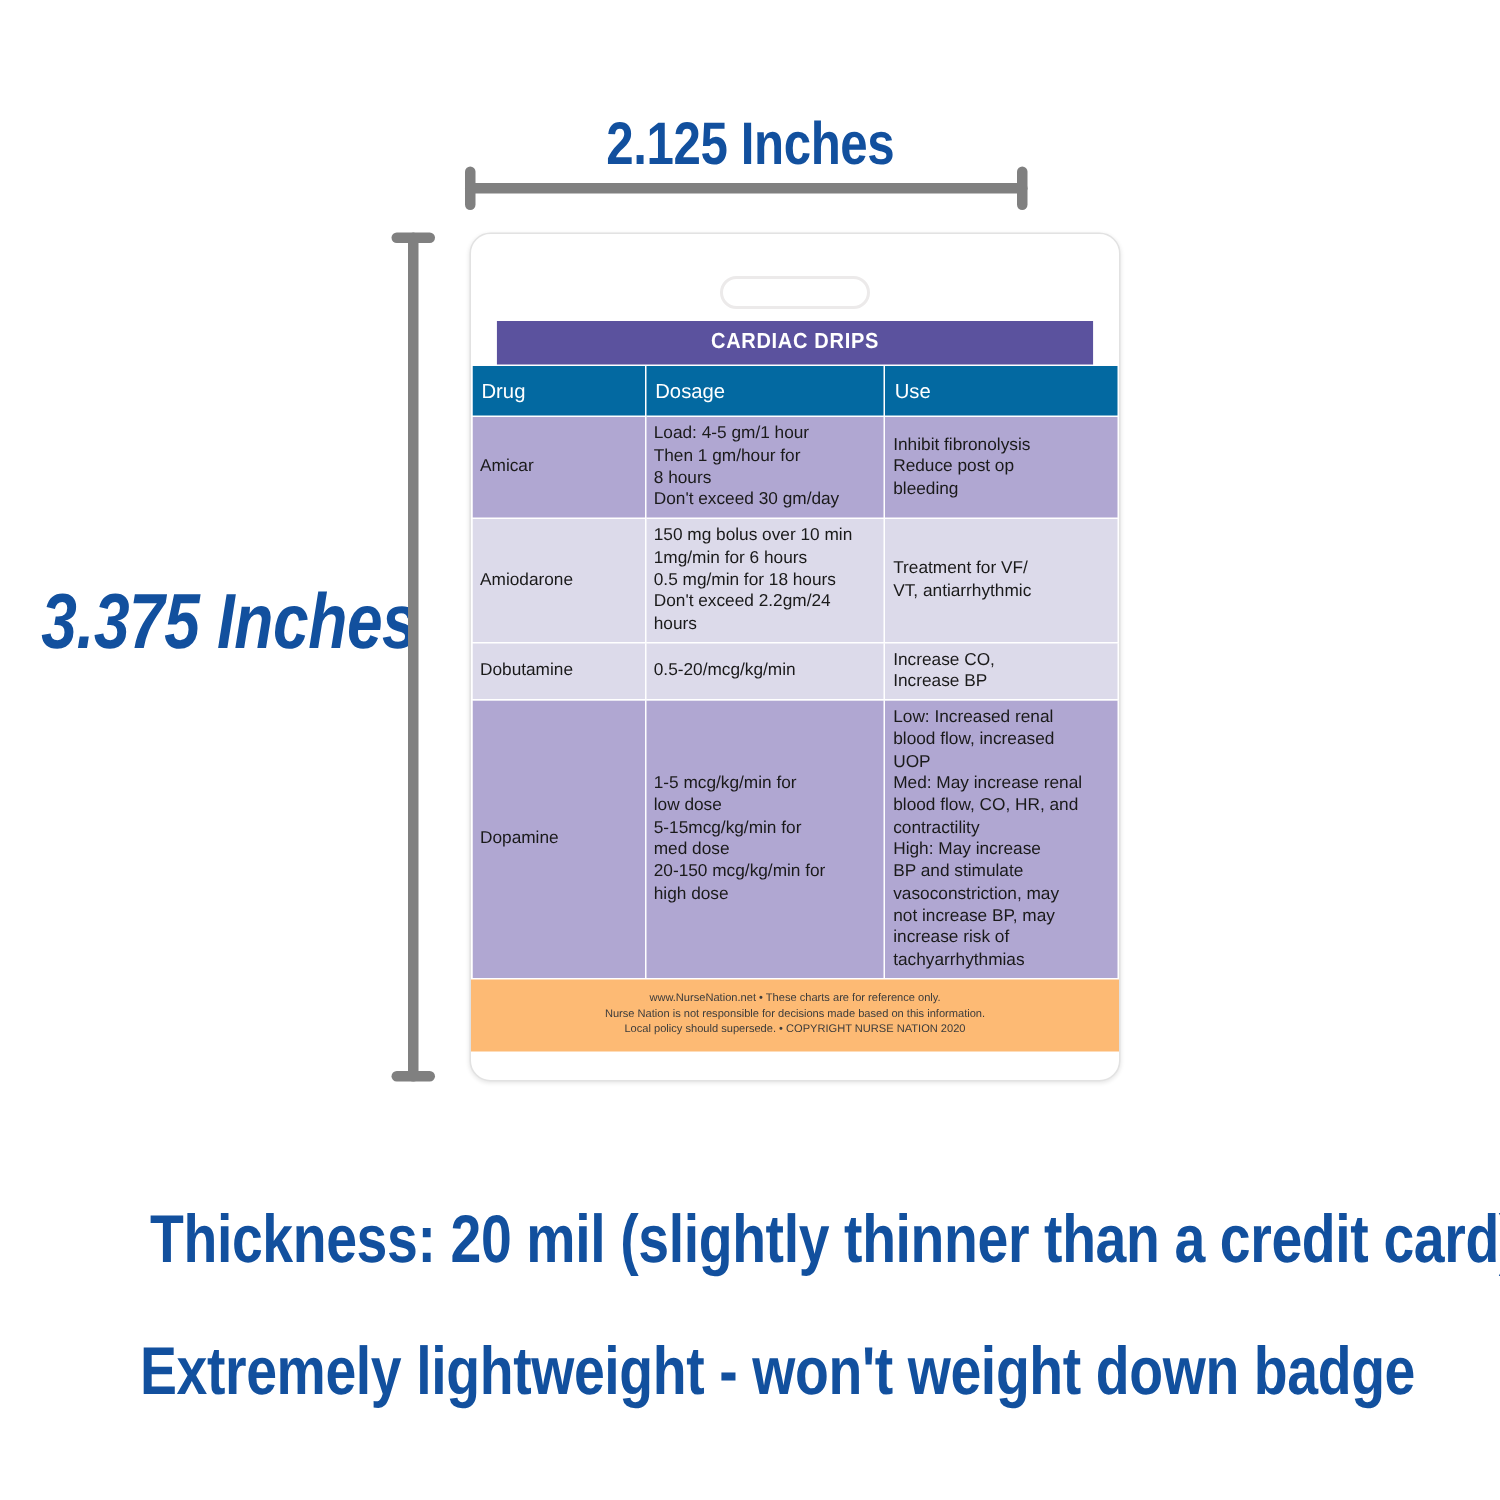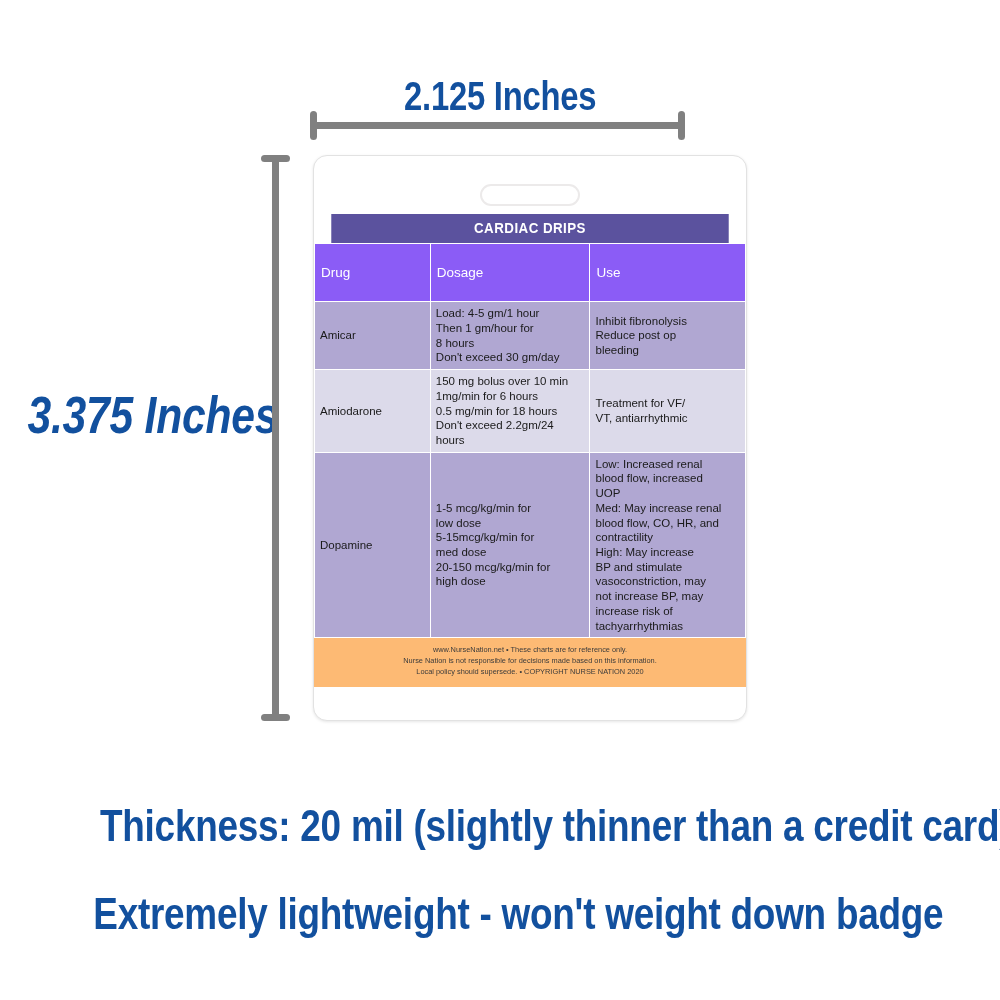--- a/index.html
+++ b/index.html
@@ -159,25 +159,25 @@
   table.drip-table th,
   table.drip-table td {
     border: 1px solid #ffffff;
     vertical-align: middle;
     padding: 4px 5px;
     font-size: 11.5px;
     line-height: 1.28;
     color: #1a1a1a;
   }
   table.drip-table thead th {
-    background: #8b5cf6;
+    background: #0369a1;
     color: #ffffff;
     font-weight: normal;
     font-size: 13.5px;
-    padding: 20px 6px;
+    padding: 8px 6px;
     text-align: left;
     margin-left: 40px;
   }
   th.col-drug   { width: 98px; }
   th.col-dosage { width: 140px; }
   th.col-use    { width: 136px; }
 
   td.drug-cell {
   }
   .row-dark td  { background: #B0A7D2; }
@@ -242,20 +242,26 @@
           </tr>
           <tr class="row-light">
             <td class="drug-cell">Amiodarone</td>
             <td style="white-space: pre-line;">150 mg bolus over 10 min
 1mg/min for 6 hours
 0.5 mg/min for 18 hours
 Don't exceed 2.2gm/24
 hours</td>
             <td style="white-space: pre-line;">Treatment for VF/
 VT, antiarrhythmic</td>
+          </tr>
+          <tr class="row-light">
+            <td class="drug-cell">Dobutamine</td>
+            <td style="white-space: pre-line;">0.5-20/mcg/kg/min</td>
+            <td style="white-space: pre-line;">Increase CO,
+Increase BP</td>
           </tr>
           <tr class="row-dark">
             <td class="drug-cell">Dopamine</td>
             <td style="white-space: pre-line;">1-5 mcg/kg/min for
 low dose
 5-15mcg/kg/min for
 med dose
 20-150 mcg/kg/min for
 high dose</td>
             <td class="use-small" style="white-space: pre-line;">Low: Increased renal

